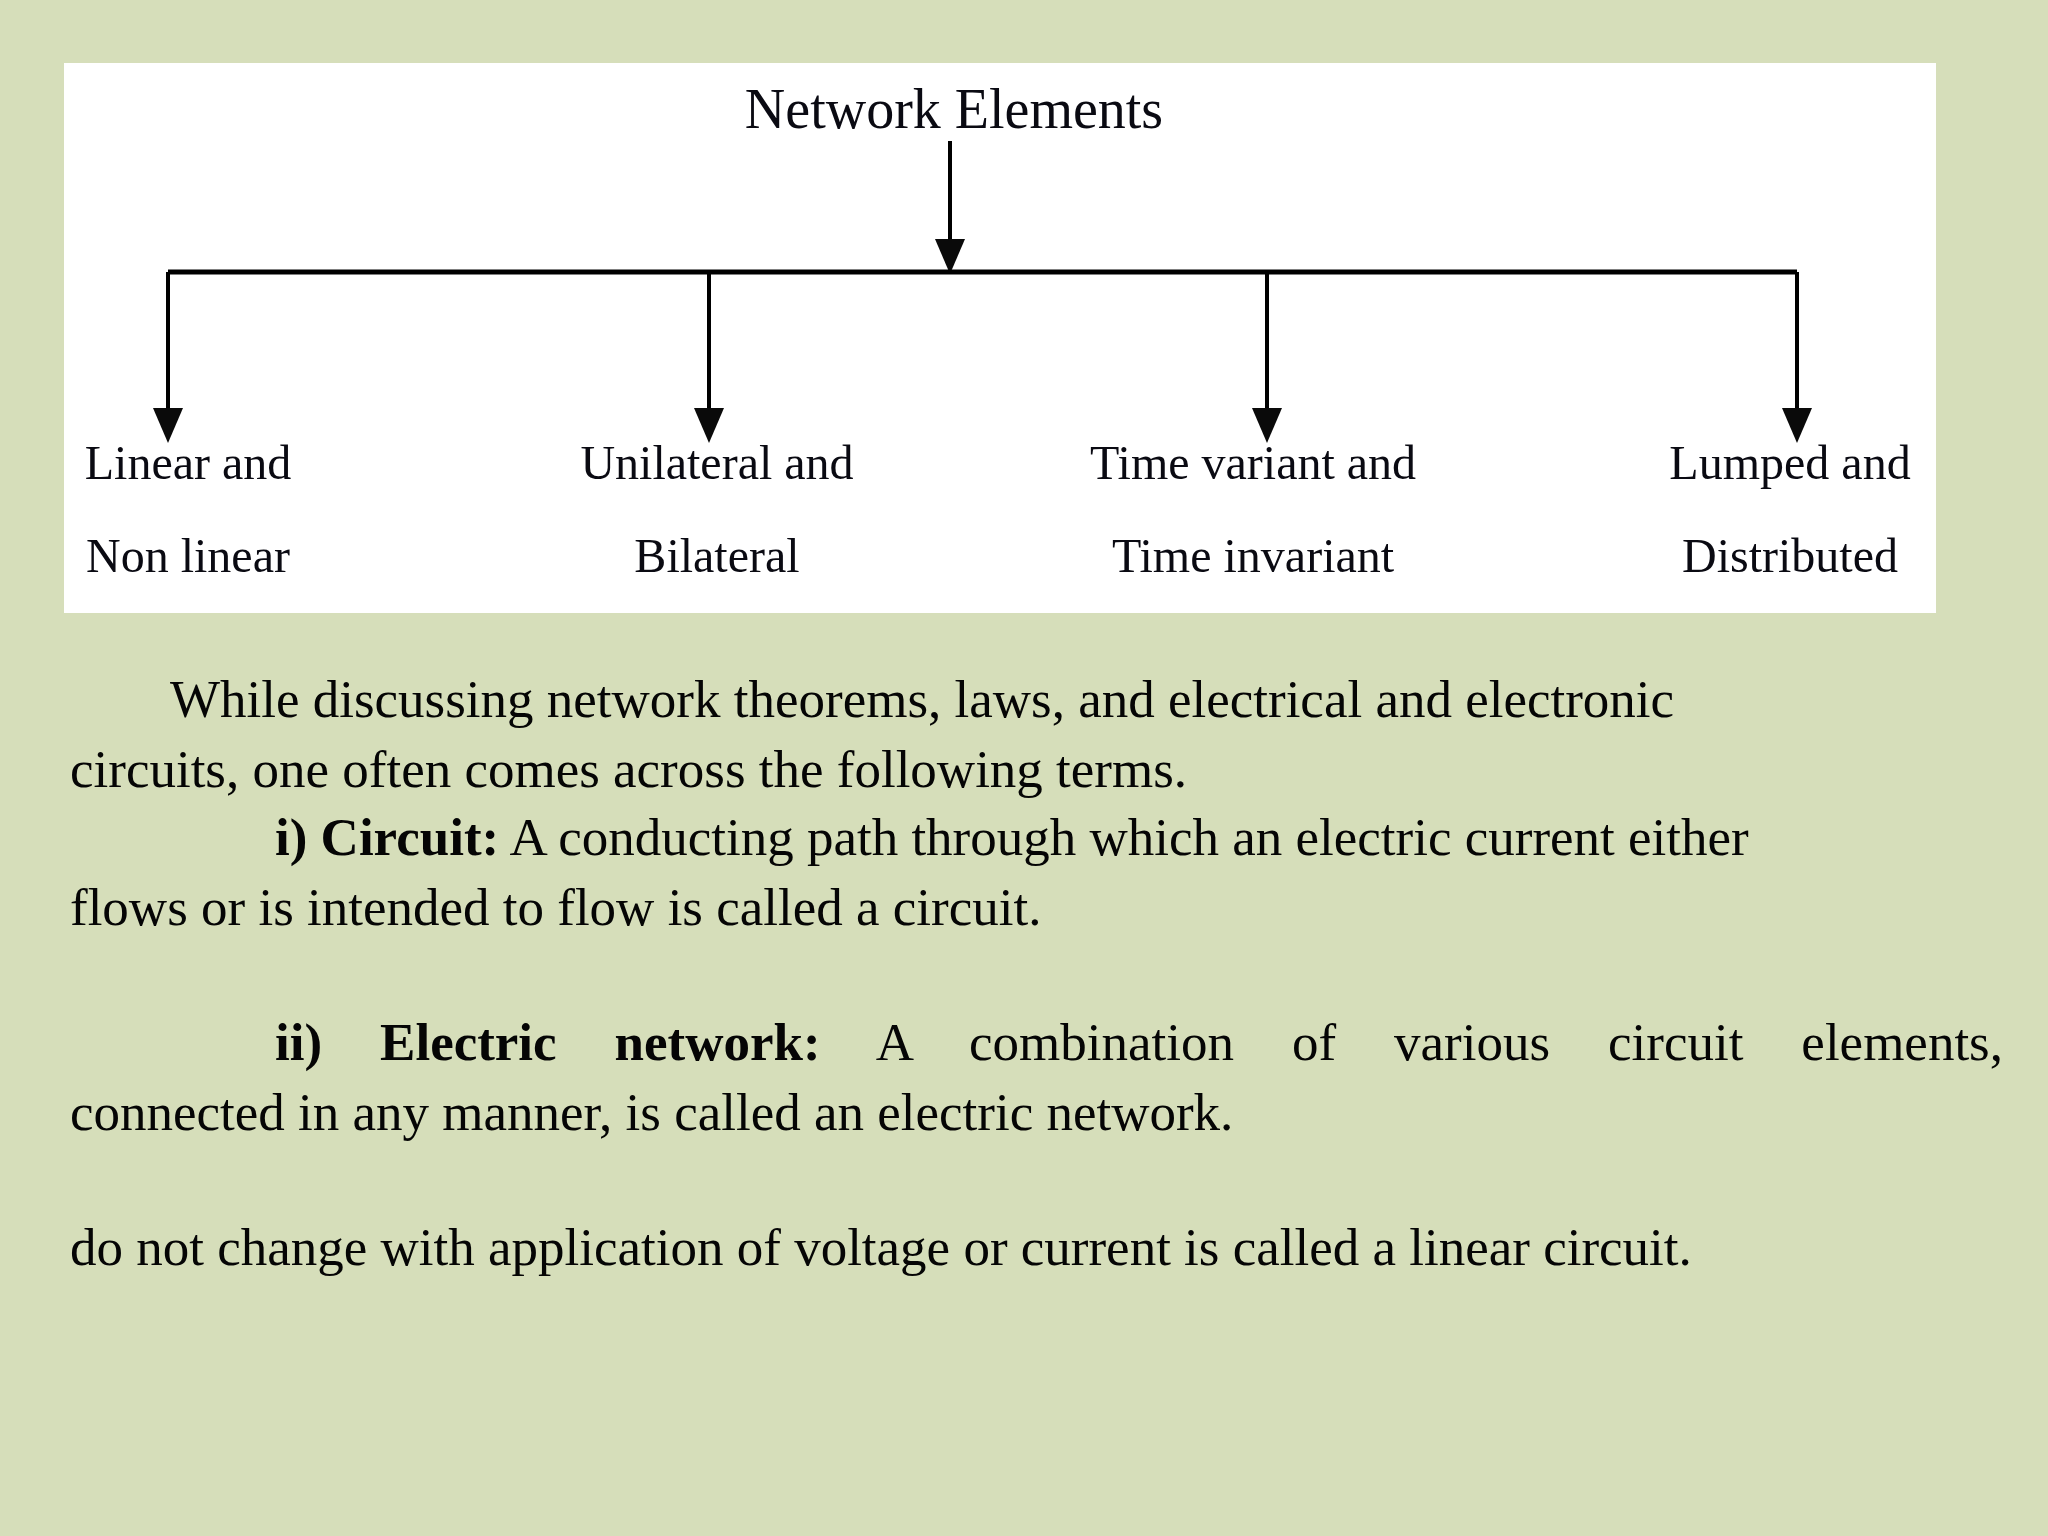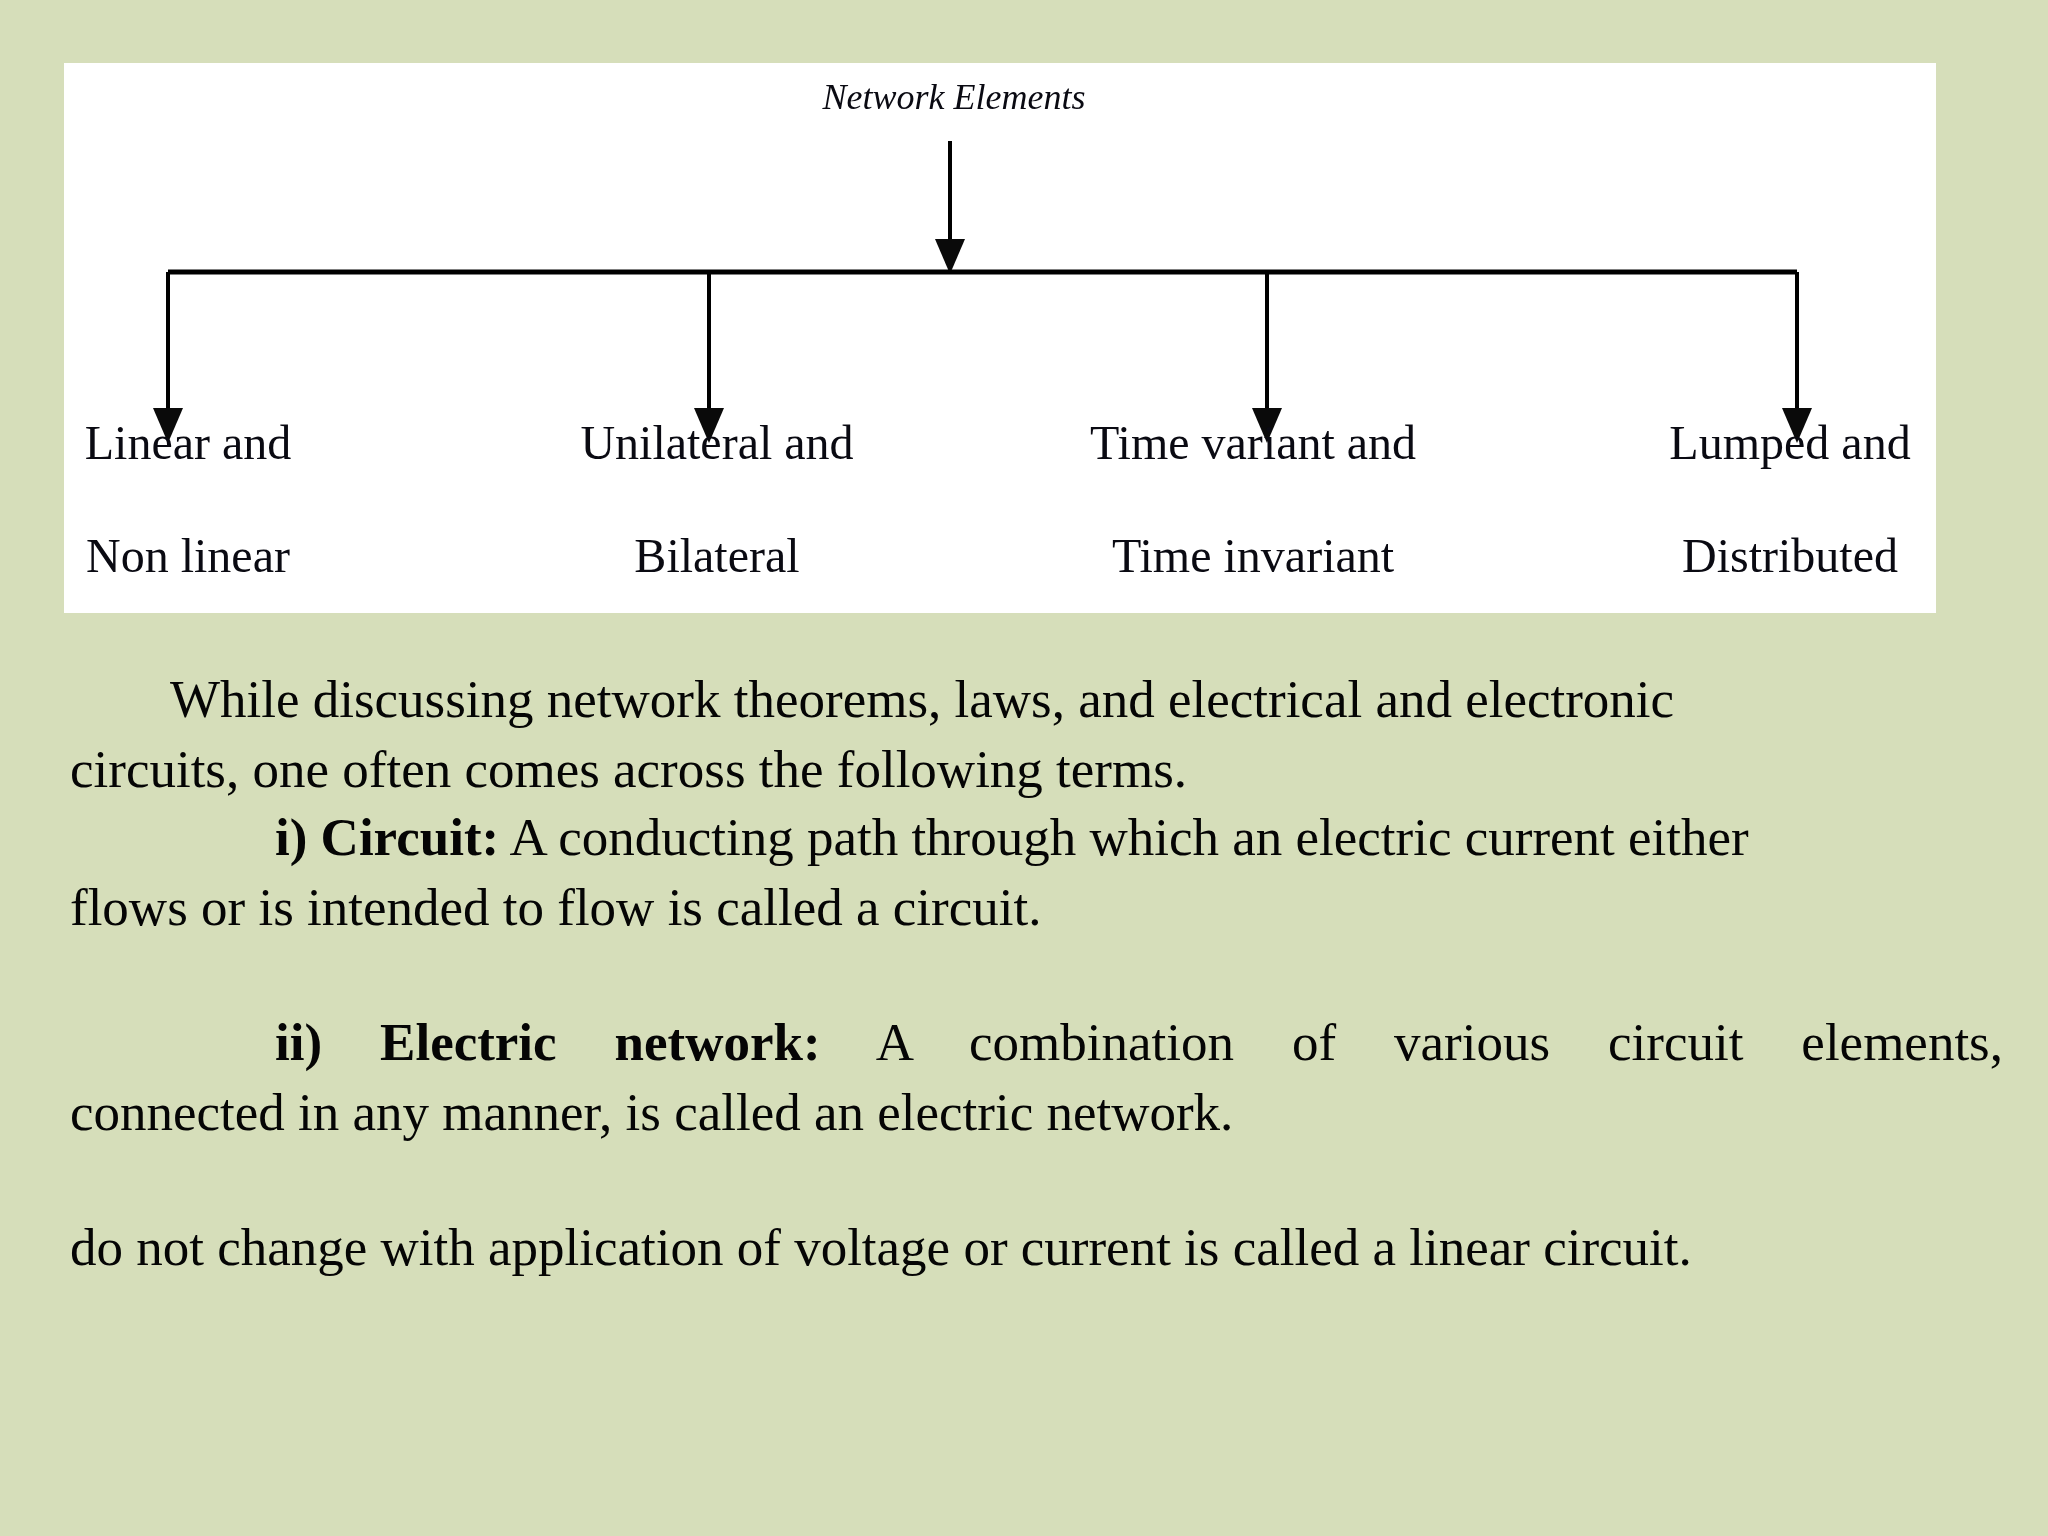--- a/index.html
+++ b/index.html
@@ -15,30 +15,29 @@
 
   
   .panel{
     position:absolute;left:64px;top:63px;width:1872px;height:550px;
     background:#ffffff;
   }
   .tree-svg{position:absolute;left:0;top:0;}
   .diagram-title{
     position:absolute;left:890px;top:14px;
     transform:translateX(-50%);
-    font-size:36px;line-height:1.15;white-space:nowrap;
+    font-size:56px;line-height:1.15;white-space:nowrap;
     color:#0a0a12;
-    font-style:italic;
   }
   .branch-label{
     position:absolute;transform:translateX(-50%);
     font-size:48px;line-height:1;white-space:nowrap;
     color:#0a0a12;
   }
-  .row1{top:356px;}
+  .row1{top:376px;}
   .row2{top:461px;margin-top:8px;}
   .c1{left:124px;}
   .c2{left:653px;}
   .c3{left:1189px;}
   .c4{left:1726px;}
 
   
   .bodytext{
     position:absolute;left:70px;top:0;width:1933px;height:1093px;
     font-size:53px;

